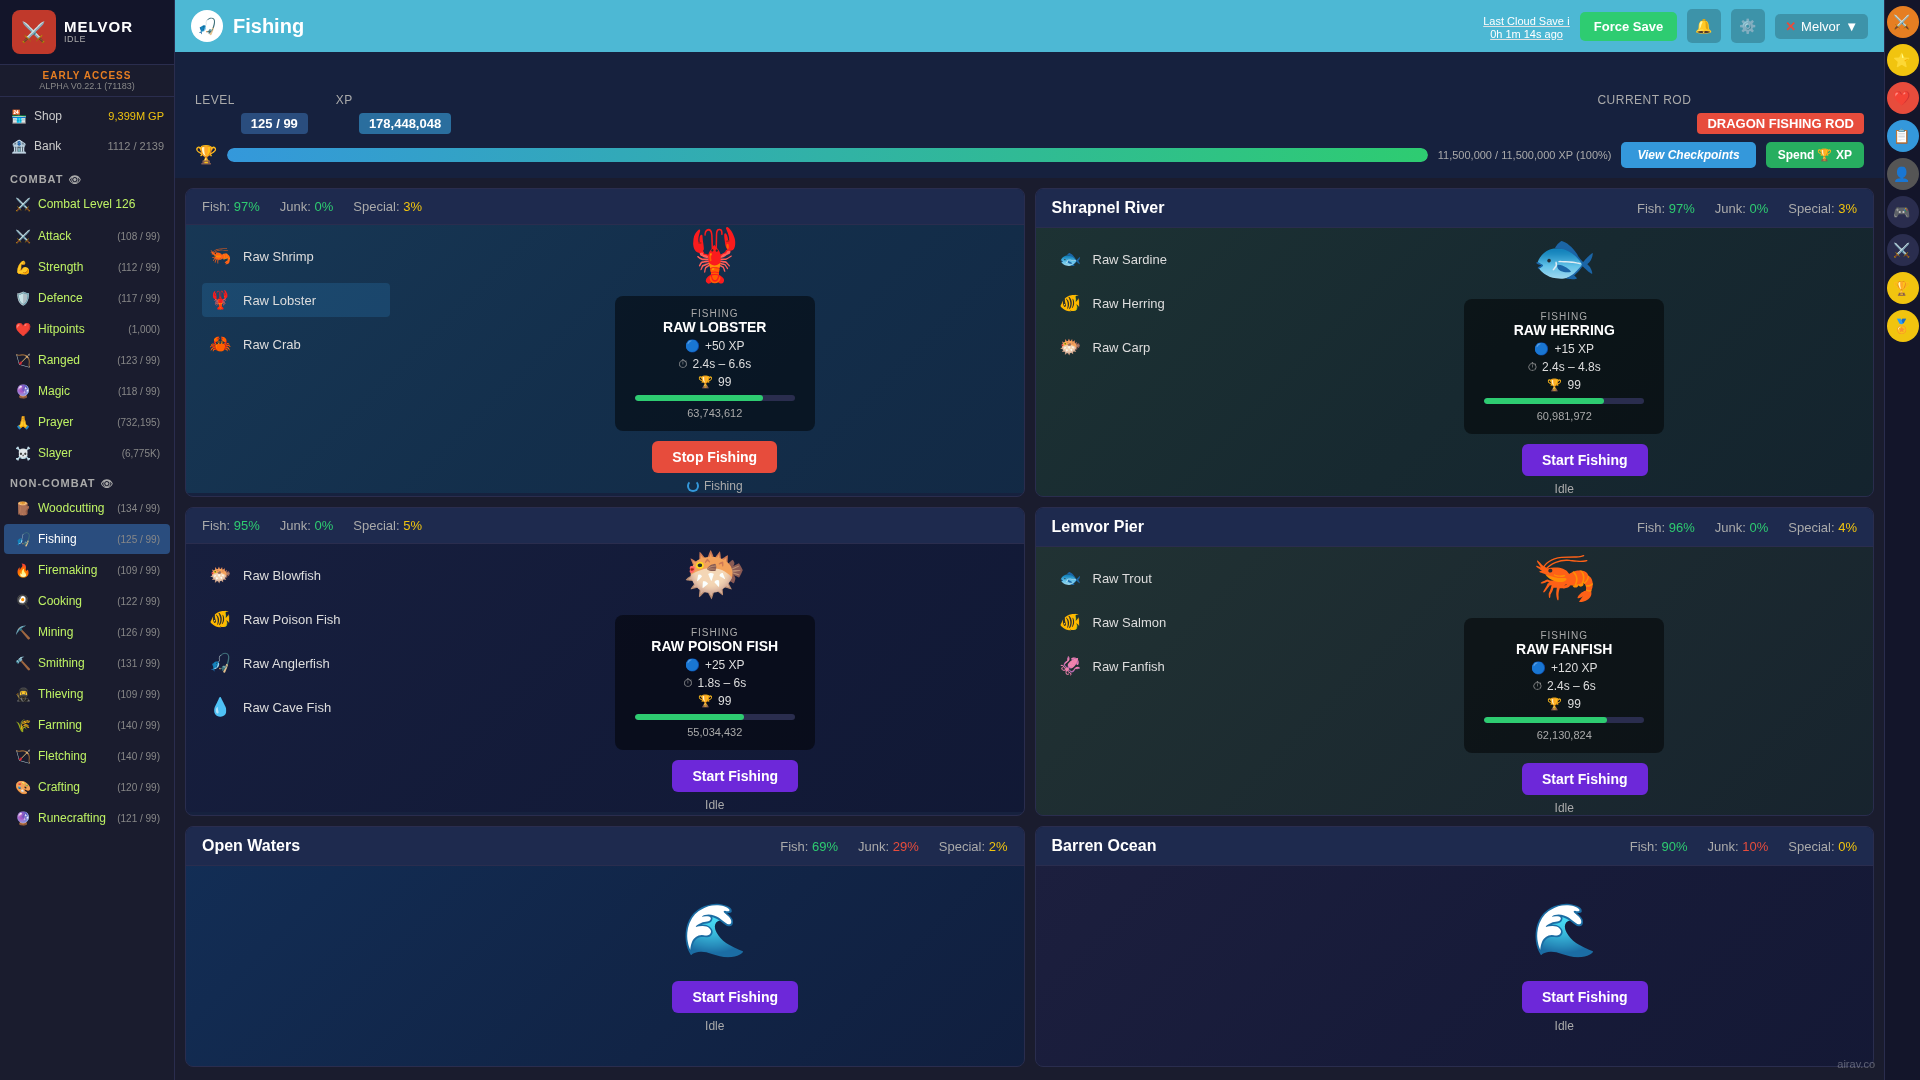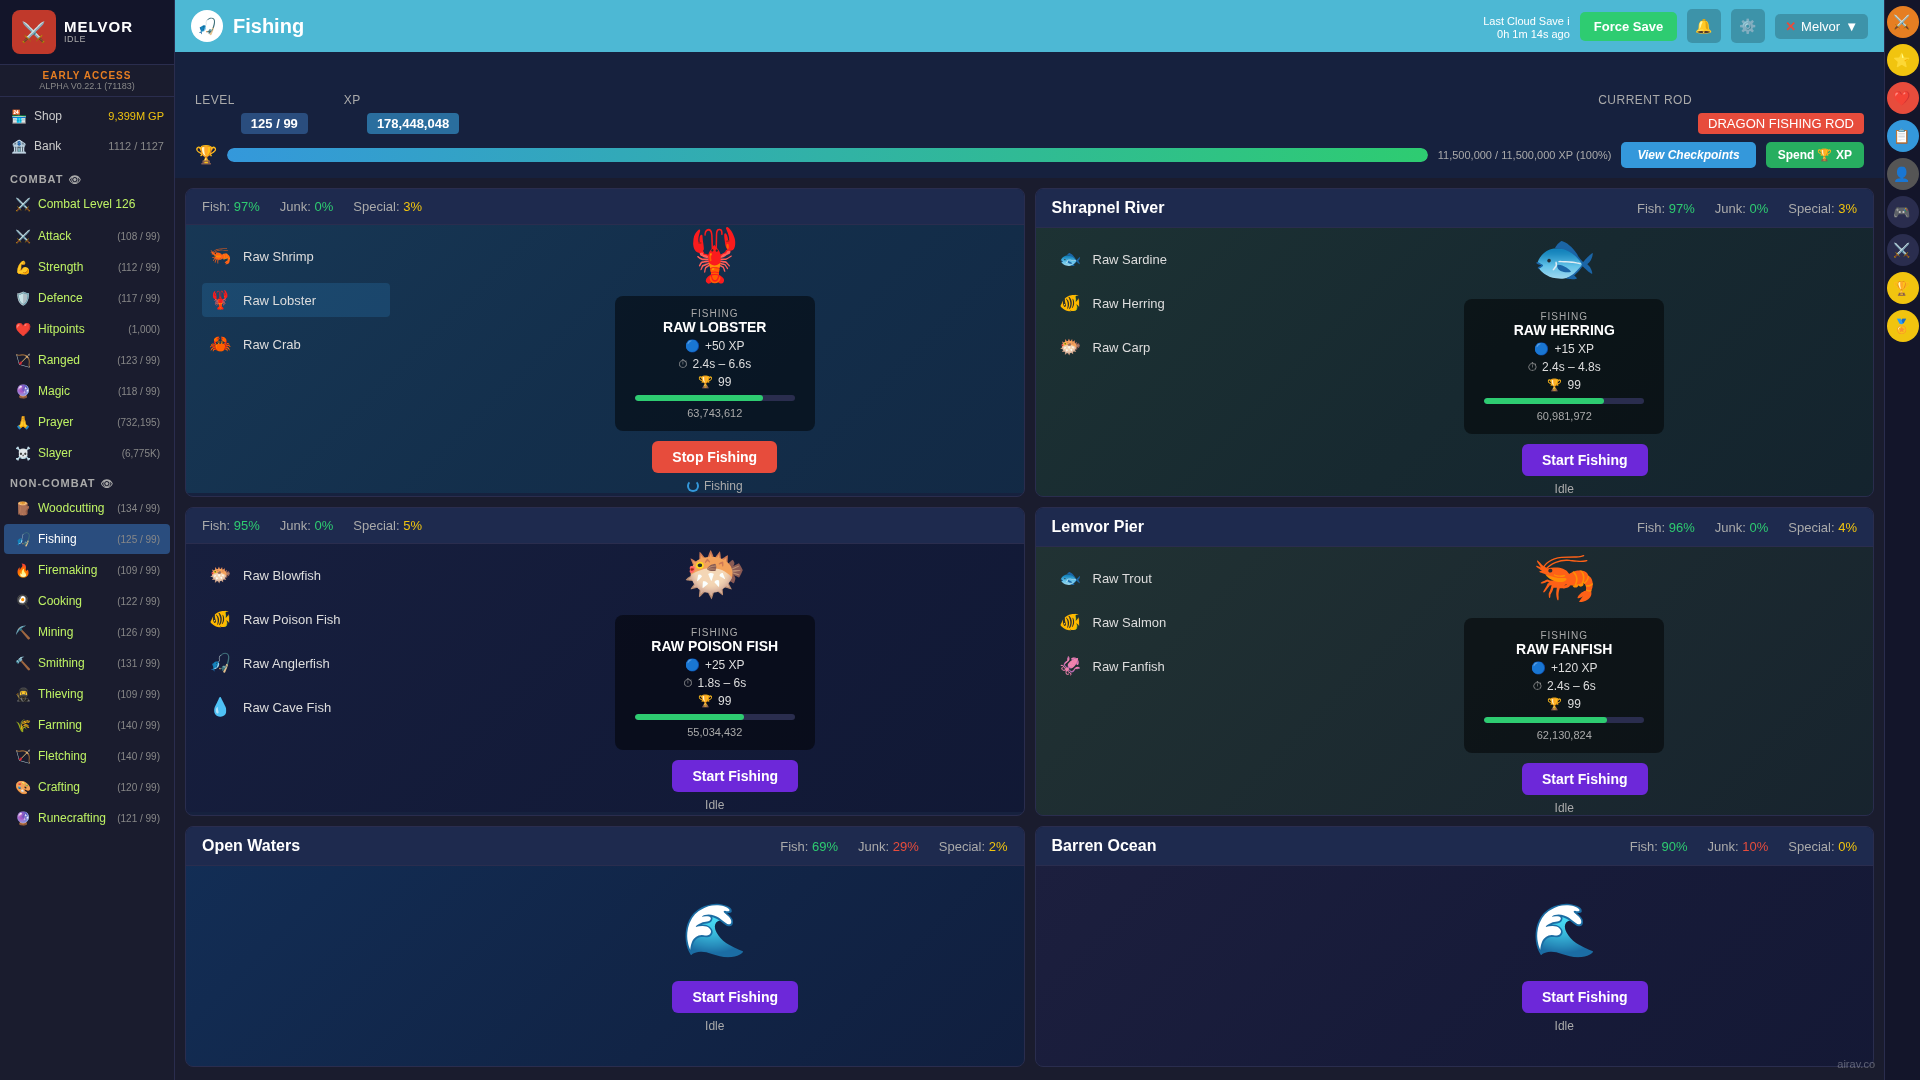--- a/index.html
+++ b/index.html
@@ -164,21 +164,21 @@
     .topbar-title {
       font-size: 20px;
       font-weight: 600;
       color: #fff;
     }
     .topbar-right {
       display: flex;
       align-items: center;
       gap: 10px;
     }
-    .cloud-save-info { text-align: right; }
+    .cloud-save-info { text-align: center; text-decoration: underline; }
     .cloud-save-label { font-size: 11px; color: #fff; display: flex; align-items: center; gap: 4px; }
     .cloud-save-time { font-size: 11px; color: #fff; }
     .force-save-btn {
       background: #2ecc71;
       color: #fff;
       border: none;
       padding: 7px 14px;
       border-radius: 5px;
       font-size: 13px;
       font-weight: 600;
@@ -218,21 +218,21 @@
     #content::-webkit-scrollbar-thumb { background: #444; border-radius: 3px; }
 
     
     .fishing-header {
       background: #16213e;
       padding: 14px 20px 10px;
     }
     .fishing-stats-row {
       display: flex;
       align-items: flex-end;
-      gap: 36px;
+      gap: 28px;
       margin-bottom: 8px;
     }
     .stat-box {
       display: flex;
       align-items: center;
       gap: 6px;
     }
     .stat-label {
       font-size: 12px;
       color: #aaa;
@@ -242,21 +242,21 @@
     .stat-value {
       background: #2a4d7e;
       color: #fff;
       padding: 3px 10px;
       border-radius: 4px;
       font-size: 13px;
       font-weight: 600;
       margin-top: 47px;
     }
     .stat-value.xp { background: #2a6e9e; }
-    .stat-value.rod { background: #e74c3c; color: #fff; font-weight: 400; }
+    .stat-value.rod { background: #e74c3c; color: #fff; font-weight: 700; }
 
     .xp-bar-container {
       display: flex;
       align-items: center;
       gap: 10px;
       margin-top: 6px;
     }
     .trophy-icon { font-size: 18px; color: #f1c40f; }
     .xp-bar-outer {
       flex: 1;
@@ -548,21 +548,21 @@
 
   <div class="sidebar-section">
     <div class="shop-item">
       <div class="icon">🏪</div>
       <span style="font-size:12px;color:#ccc;flex:1">Shop</span>
       <span class="shop-gp">9,399M GP</span>
     </div>
     <div class="bank-item">
       <div class="icon">🏦</div>
       <span style="font-size:12px;color:#ccc;flex:1">Bank</span>
-      <span class="bank-count">1112 / 1127</span>
+      <span class="bank-count">1112 / 2139</span>
     </div>
   </div>
 
   <div class="section-header">
     <span>COMBAT</span>
     <span class="eye-icon">👁</span>
   </div>
   <div class="sidebar-nav-item">
     <div class="nav-icon">⚔️</div>
     <span class="nav-label">Combat Level 126</span>

